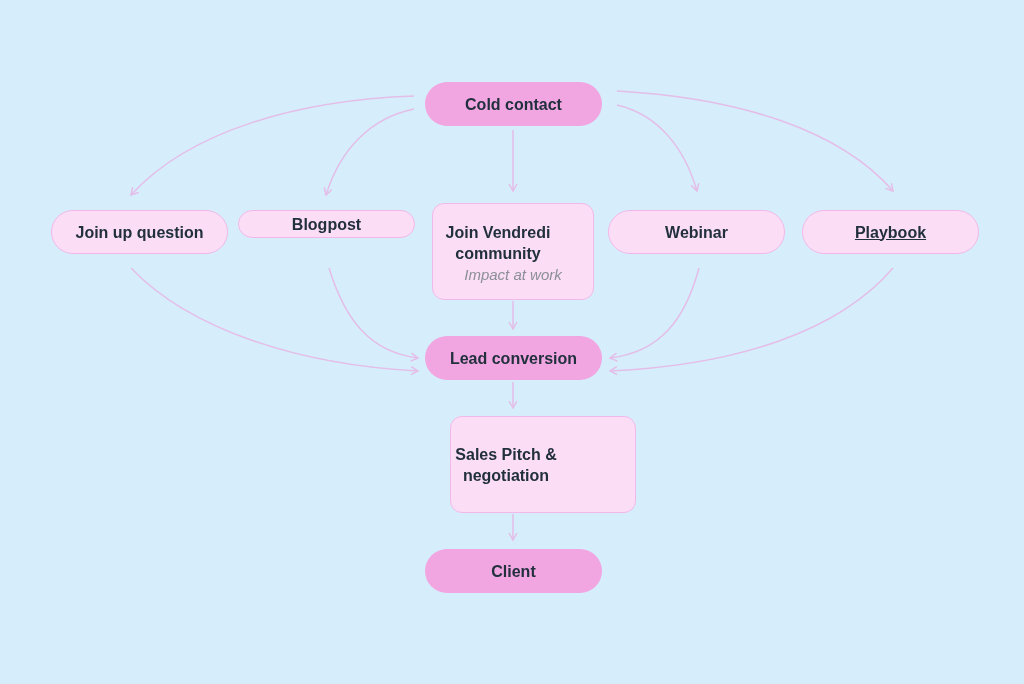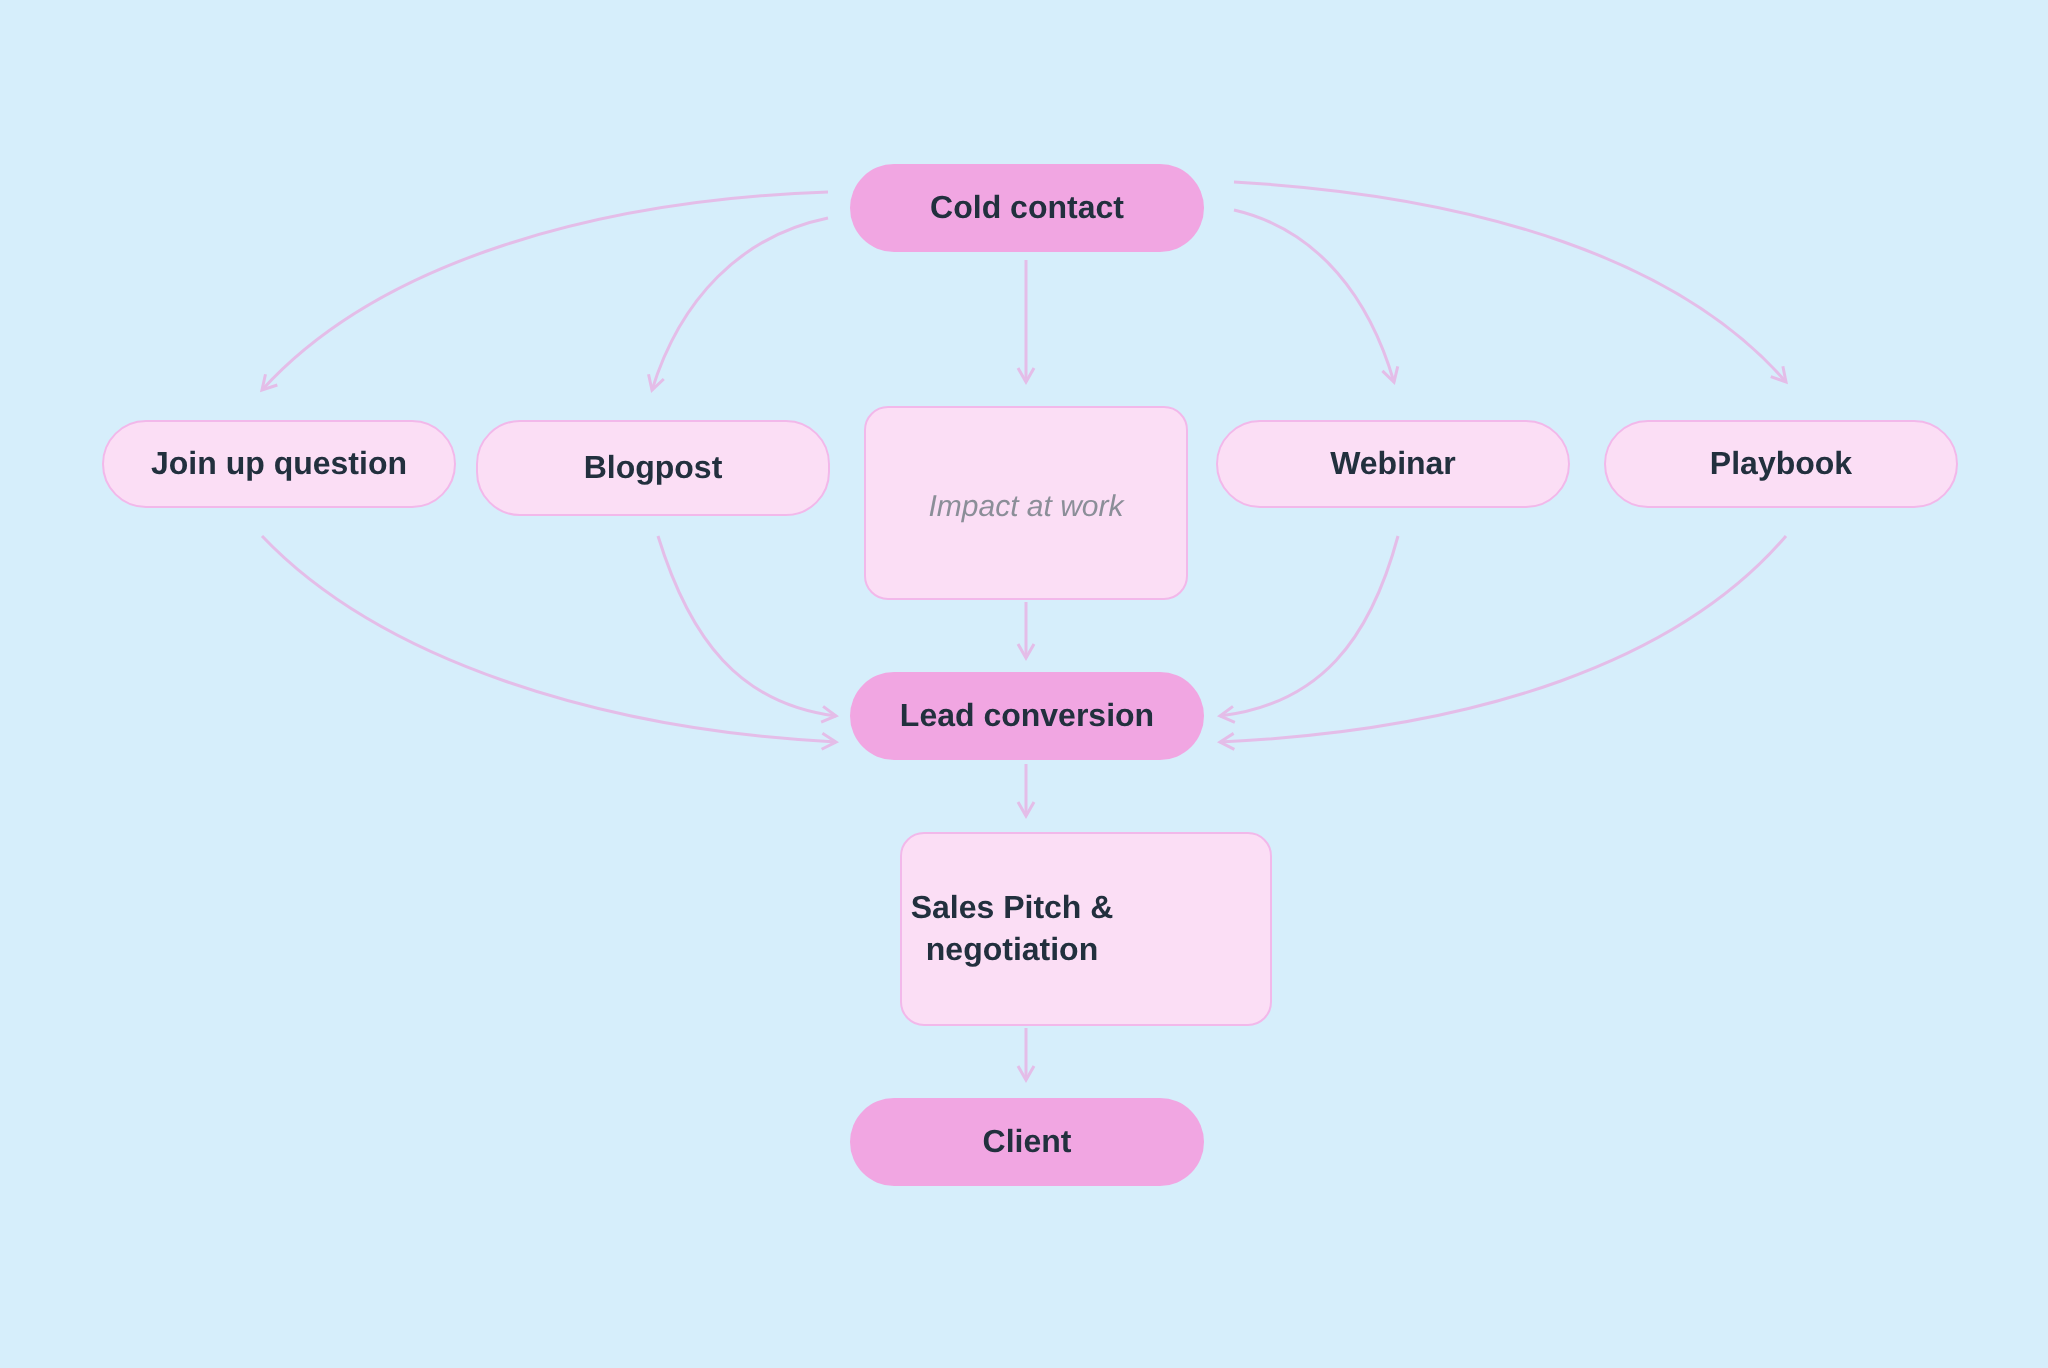--- a/index.html
+++ b/index.html
@@ -55,33 +55,34 @@
 </svg>
 
 <div class="node primary" style="left:425px; top:82px; width:177px; height:44px;">
   <span>Cold contact</span>
 </div>
 
 <div class="node secondary" style="left:51px; top:210px; width:177px; height:44px;">
   <span>Join up question</span>
 </div>
 
-<div class="node secondary" style="left:238px; top:210px; width:177px; height:48px;">
+<div class="node secondary" style="left:238px; top:210px; width:177px; height:28px;">
   <span>Blogpost</span>
 </div>
 
 <div class="node box" style="left:432px; top:203px; width:162px; height:97px;">
+  <span style="width:130px;">Join Vendredi community</span>
   <span class="sub">Impact at work</span>
 </div>
 
 <div class="node secondary" style="left:608px; top:210px; width:177px; height:44px;">
   <span>Webinar</span>
 </div>
 
-<div class="node secondary" style="left:802px; top:210px; width:177px; height:44px;">
+<div class="node secondary" style="left:802px; top:210px; width:177px; height:44px;text-decoration:underline;">
   <span>Playbook</span>
 </div>
 
 <div class="node primary" style="left:425px; top:336px; width:177px; height:44px;">
   <span>Lead conversion</span>
 </div>
 
 <div class="node box" style="left:450px; top:416px; width:186px; height:97px;">
   <span style="width:110px;">Sales Pitch &amp; negotiation</span>
 </div>

